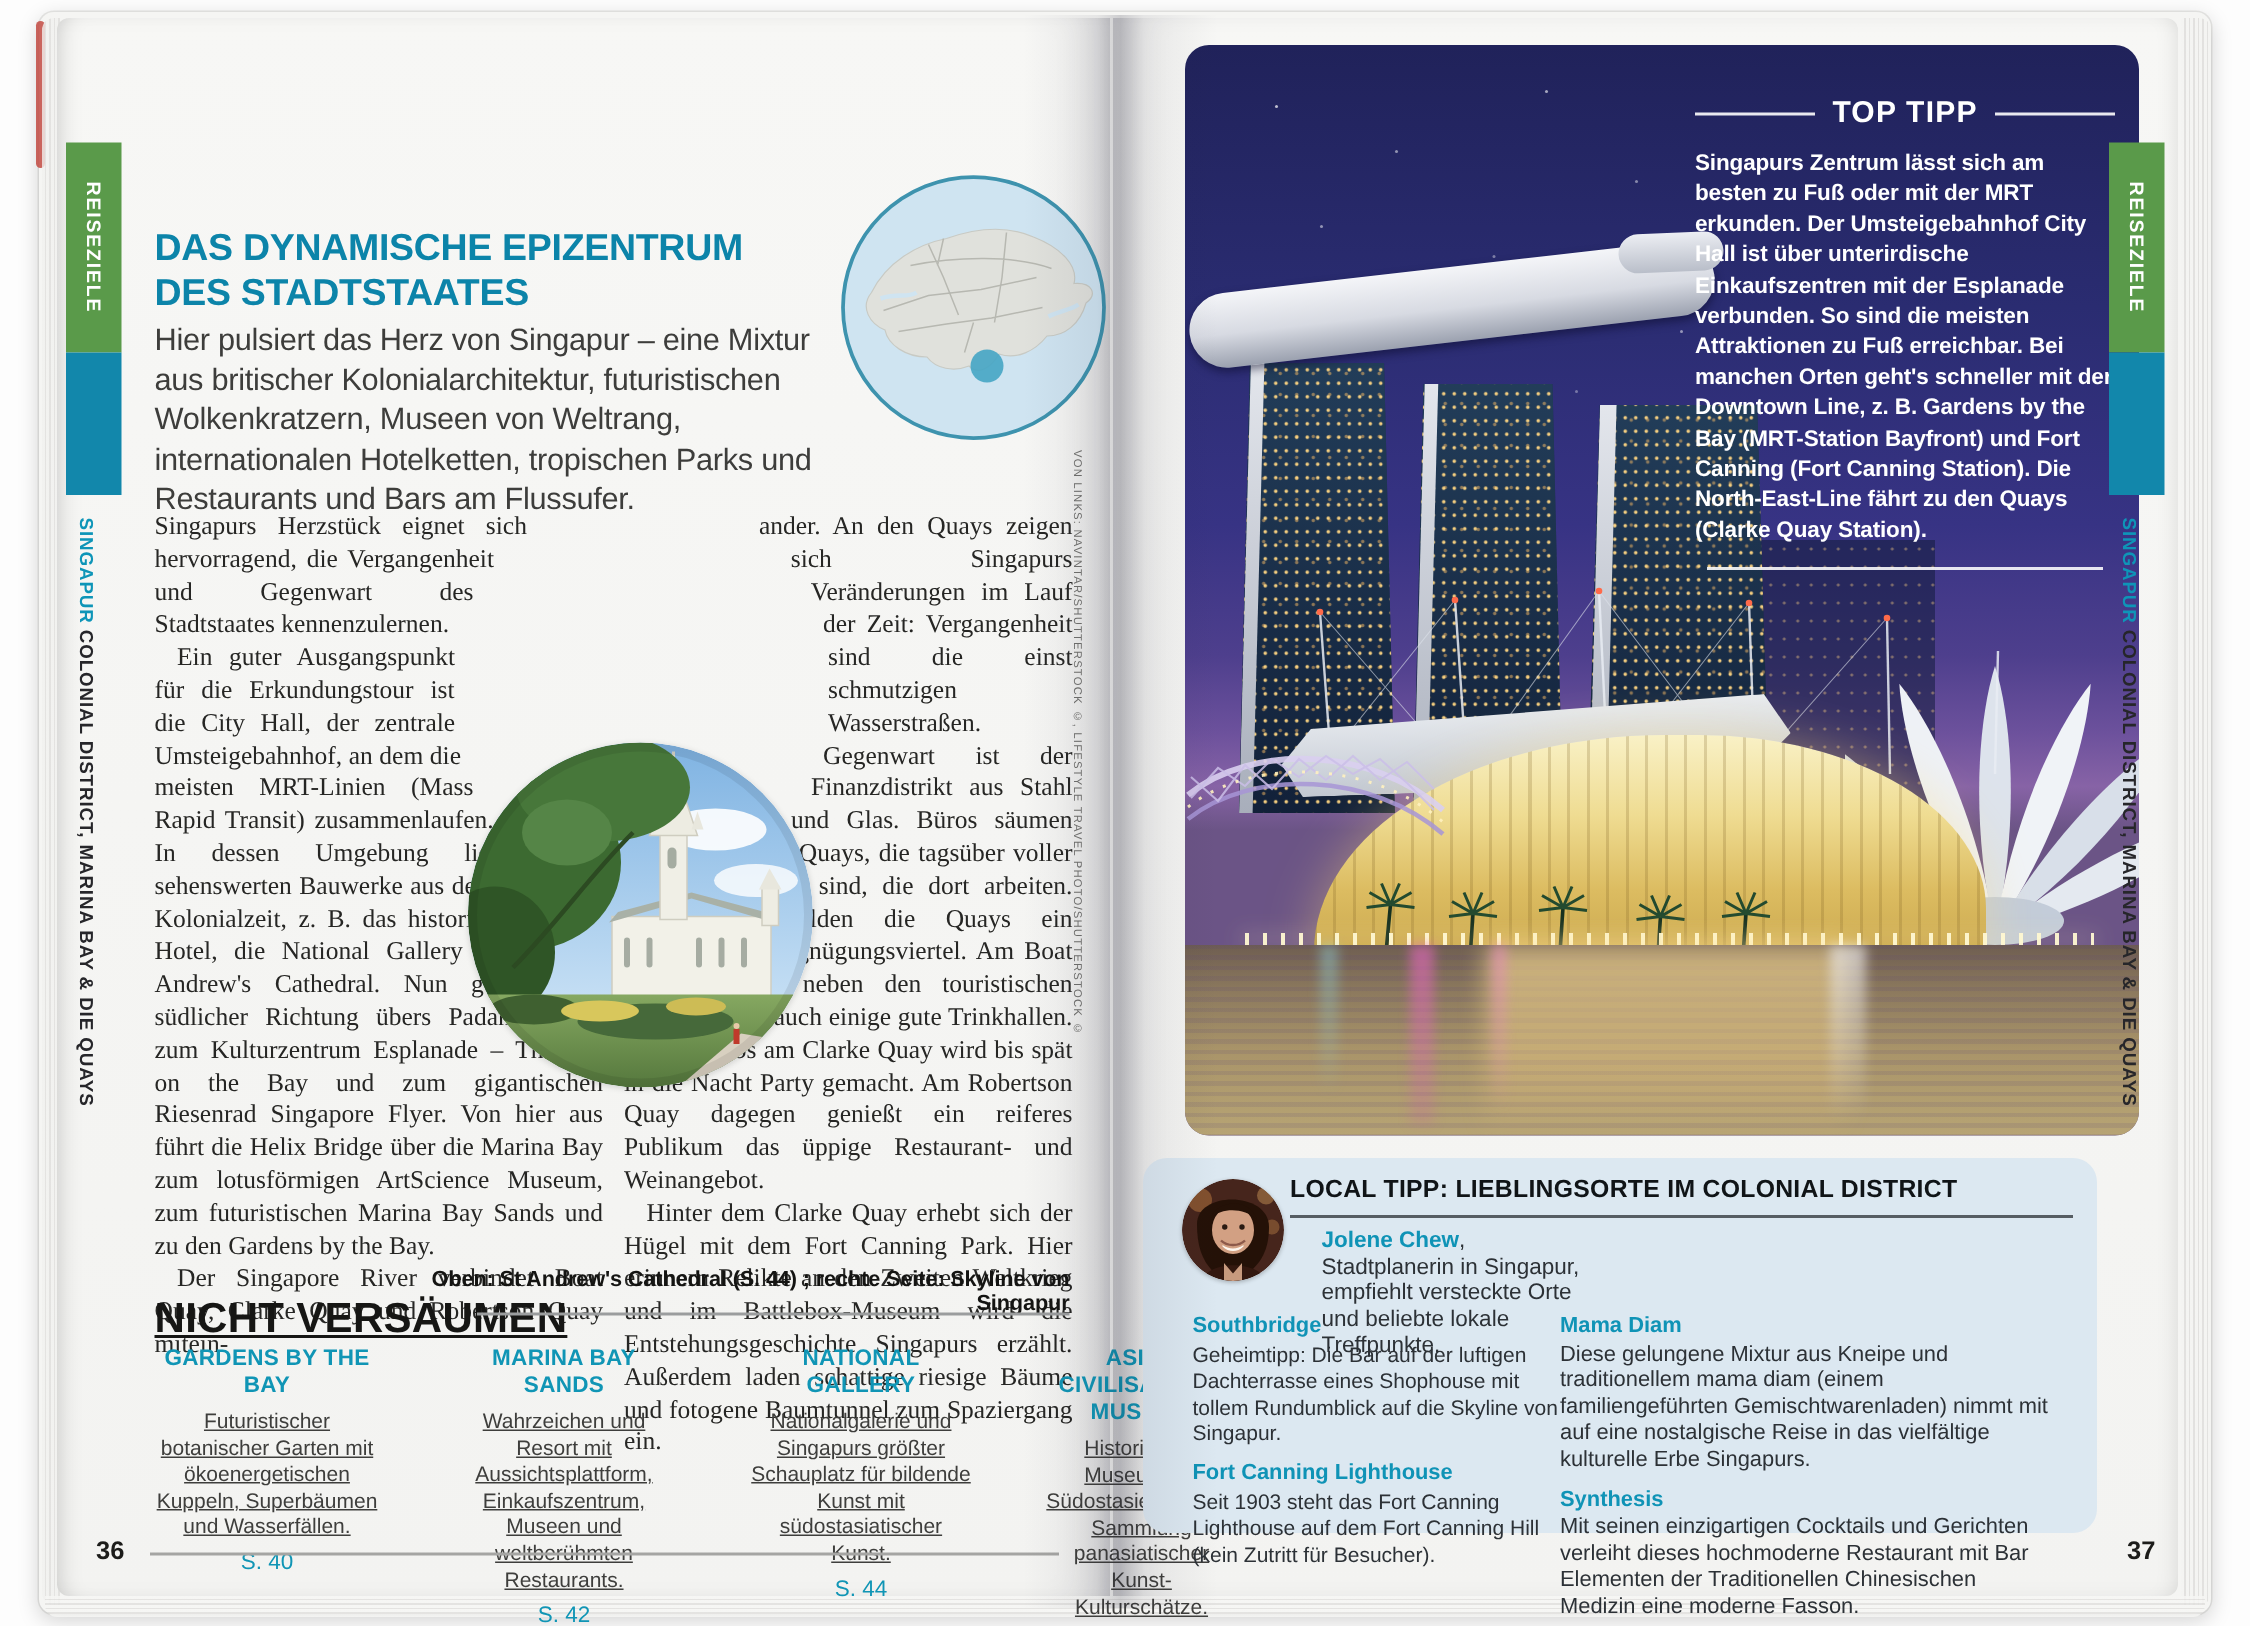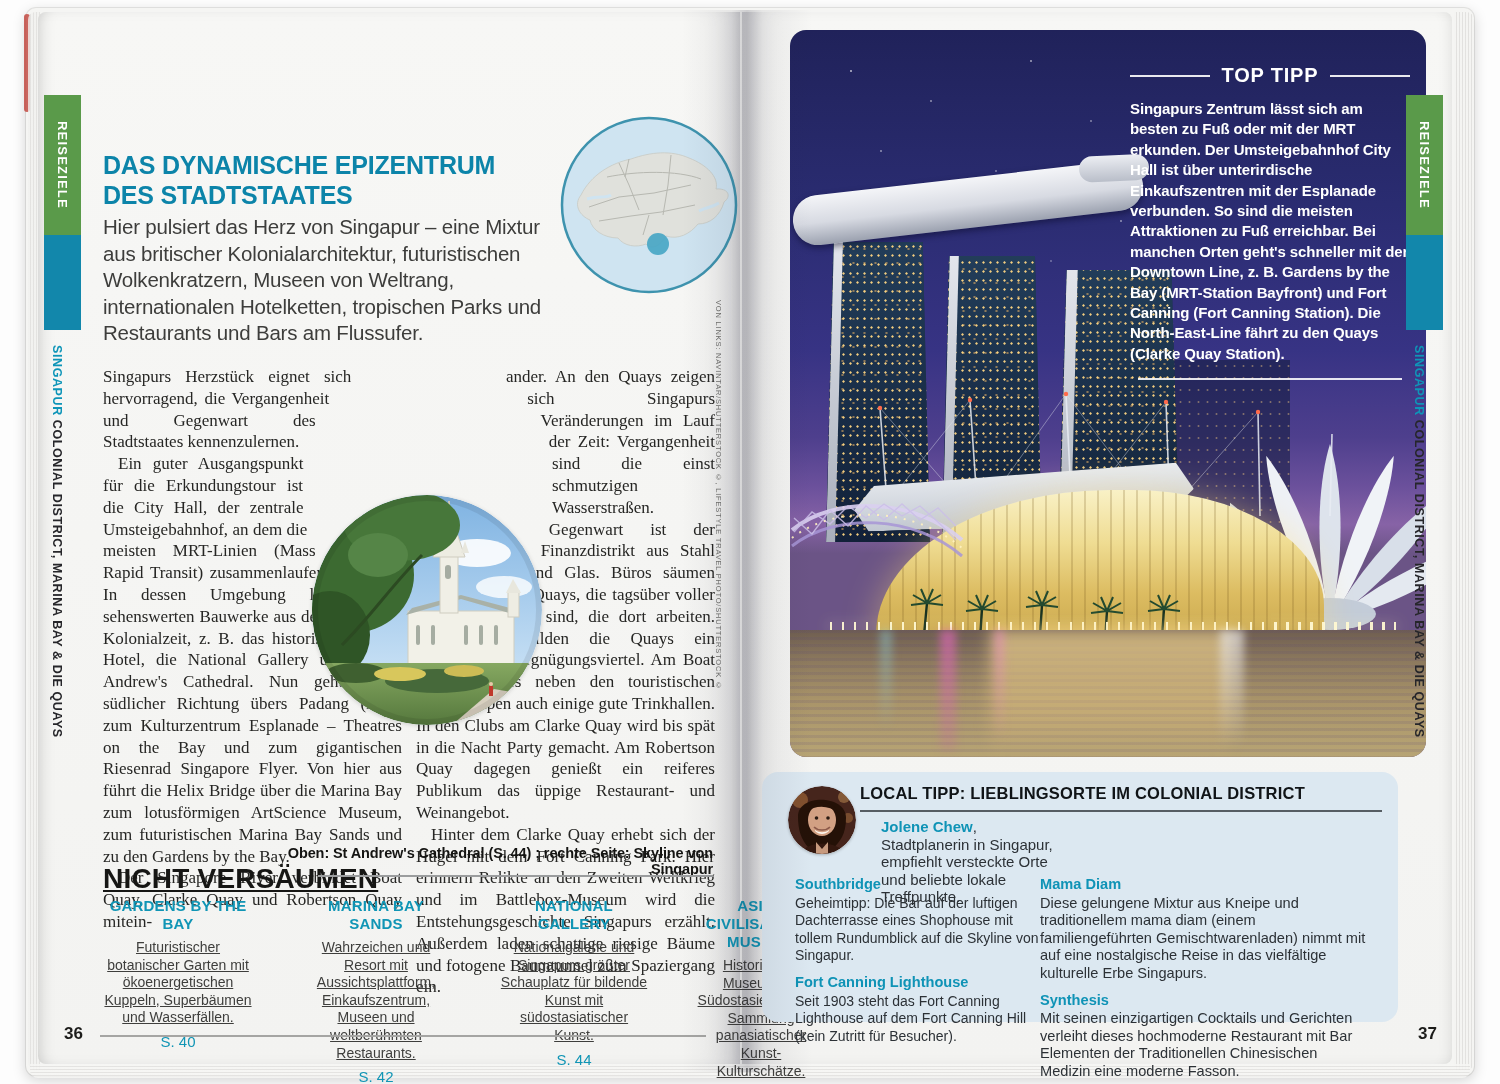--- a/index.html
+++ b/index.html
@@ -164,21 +164,21 @@
     </svg>
   </div>
 
   <div class="abs subtitle" style="left:103px;top:150px;">
     <div>DAS DYNAMISCHE EPIZENTRUM</div>
     <div>DES STADTSTAATES</div>
   </div>
 
   <p class="abs intro" style="left:103px;top:214px;margin:0;">Hier pulsiert das Herz von Singapur – eine Mixtur aus britischer Kolonialarchitektur, futuristischen Wolkenkratzern, Museen von Weltrang, internationalen Hotelketten, tropischen Parks und Restaurants und Bars am Flussufer.</p>
 
-  <div class="abs bodycols" style="left:103px;top:366px;justify-content:center;">
+  <div class="abs bodycols" style="left:103px;top:340px;justify-content:center;">
     <div class="col">
       <div class="wrapR"></div>
       <p>Singapurs Herzstück eignet sich hervorragend, die Vergangenheit und Gegenwart des Stadtstaates kennenzulernen.</p>
       <p>Ein guter Ausgangspunkt für die Erkundungstour ist die City Hall, der zentrale Umsteigebahnhof, an dem die meisten MRT-Linien (Mass Rapid Transit) zusammenlaufen. In dessen Umgebung liegen sehenswerten Bauwerke aus der britischen Kolonialzeit, z. B. das historische Raffles Hotel, die National Gallery und die St Andrew's Cathedral. Nun geht es in südlicher Richtung übers Padang (Feld) zum Kulturzentrum Esplanade – Theatres on the Bay und zum gigantischen Riesenrad Singapore Flyer. Von hier aus führt die Helix Bridge über die Marina Bay zum lotusförmigen ArtScience Museum, zum futuristischen Marina Bay Sands und zu den Gardens by the Bay.</p>
       <p>Der Singapore River verbindet Boat Quay, Clarke Quay und Robertson Quay mitein-</p>
     </div>
     <div class="col">
       <div class="wrapL"></div>
       <p>ander. An den Quays zeigen sich Singapurs Veränderungen im Lauf der Zeit: Vergangenheit sind die einst schmutzigen Wasserstraßen. Gegenwart ist der Finanzdistrikt aus Stahl und Glas. Büros säumen die Quays, die tagsüber voller Menschen sind, die dort arbeiten. Am Abend bilden die Quays ein pulsierendes Vergnügungsviertel. Am Boat Quay gibt es neben den touristischen Hafenkneipen auch einige gute Trinkhallen. In den Clubs am Clarke Quay wird bis spät in die Nacht Party gemacht. Am Robertson Quay dagegen genießt ein reiferes Publikum das üppige Restaurant- und Weinangebot.</p>
       <p>Hinter dem Clarke Quay erhebt sich der Hügel mit dem Fort Canning Park. Hier erinnern Relikte an den Zweiten Weltkrieg und im Battlebox-Museum wird die Entstehungsgeschichte Singapurs erzählt. Außerdem laden schattige riesige Bäume und fotogene Baumtunnel zum Spaziergang ein.</p>

